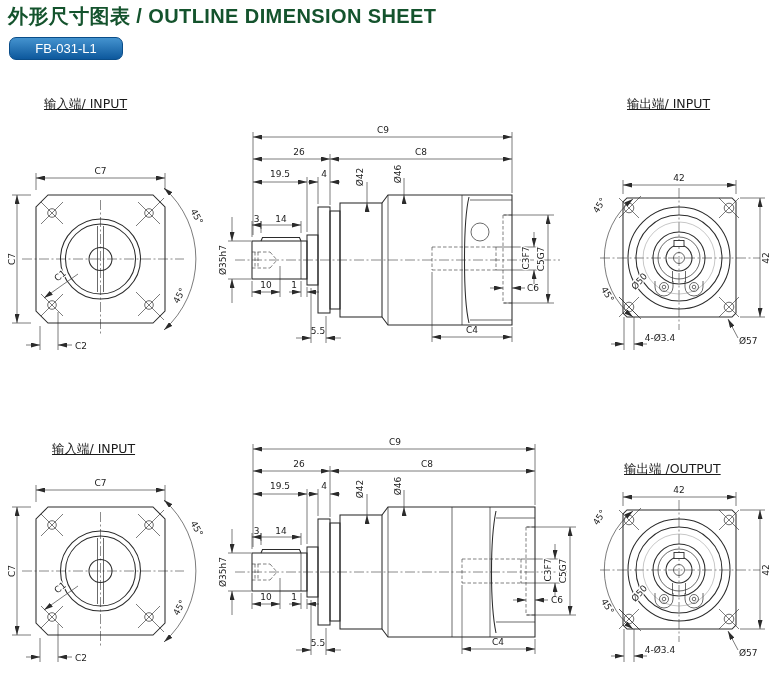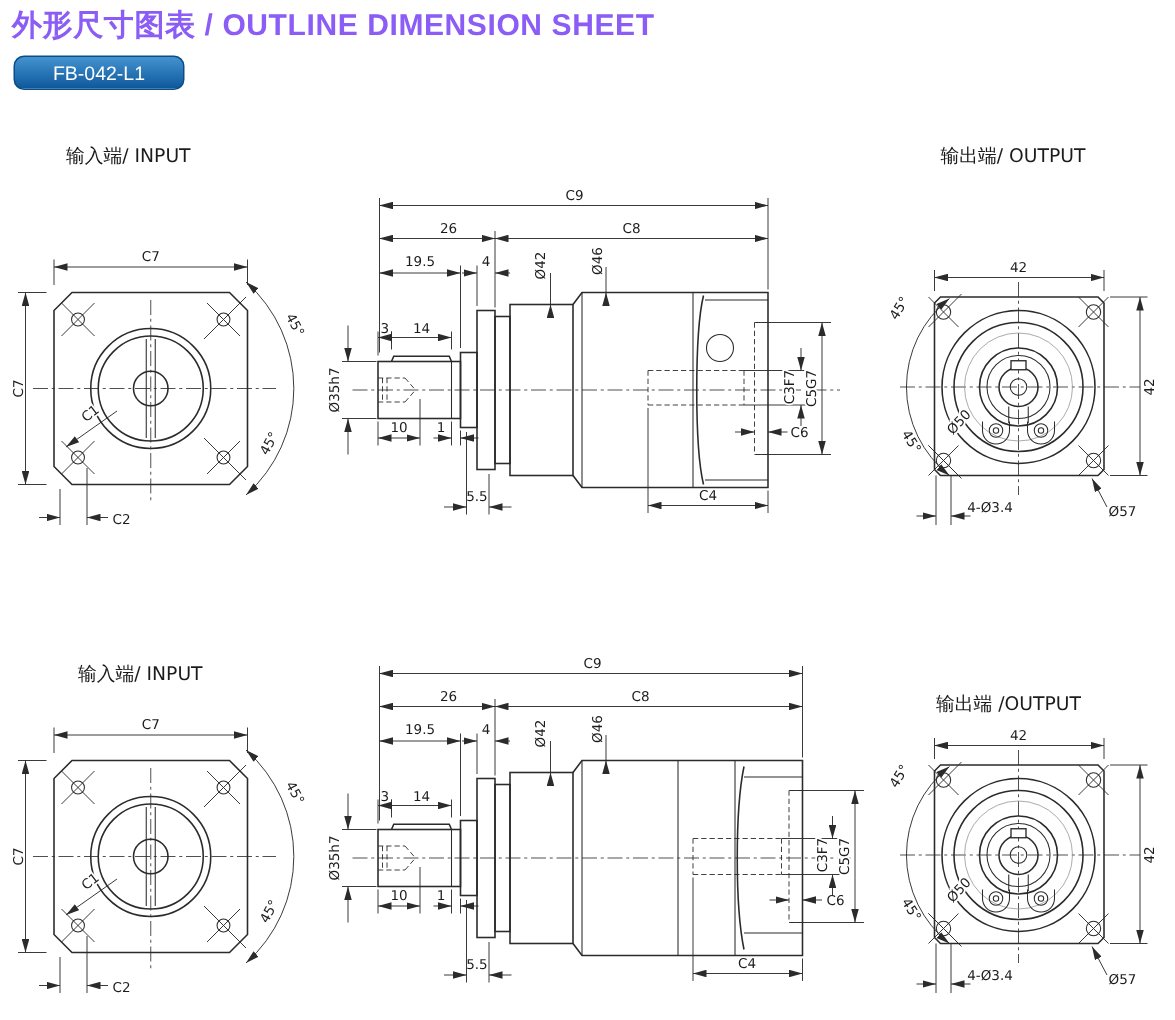--- a/index.html
+++ b/index.html
@@ -1,23 +1,23 @@
 <!DOCTYPE html>
 <html><head>
 <meta charset="utf-8">
 <style>
   html,body{margin:0;padding:0;background:#fff;}
   .canvas{position:relative;width:783px;height:680px;background:#fff;overflow:hidden;
           font-family:"DejaVu Sans",sans-serif;}
   .title{position:absolute;left:8px;top:3px;font:bold 20px "Liberation Sans",sans-serif;
-         color:#8b5cf6;letter-spacing:.4px;white-space:nowrap;text-align:right;}
+         color:#14532d;letter-spacing:.4px;white-space:nowrap;text-align:right;}
   .badge{position:absolute;width:112px;height:21px;border-radius:7px;
          background:linear-gradient(#4493cf,#0d589c);border:1px solid #0a4d89;
          color:#fff;font:13px "Liberation Sans",sans-serif;text-align:center;line-height:21px;}
-  .hdr{position:absolute;font:12.5px "DejaVu Sans",sans-serif;color:#1b1b1b;white-space:nowrap;}
+  .hdr{position:absolute;font:12.5px "DejaVu Sans",sans-serif;color:#1b1b1b;white-space:nowrap;text-decoration:underline;}
   .draw{position:absolute;}
   .draw path,.draw line,.draw rect,.draw circle{fill:none;stroke:#2b2b2b;}
   .part path,.part rect,.part circle,.part line{stroke-width:1.05;}
   .part .thin{stroke-width:.7;}
   .gray{stroke:#999 !important;stroke-width:.55 !important;}
   .dim path,.dim line{stroke-width:.62;}
   .cl path{stroke-width:.55;stroke-dasharray:10 2.5 2 2.5;}
   .dash path{stroke-width:.6;stroke-dasharray:3.5 2;}
   .draw text{font:9px "DejaVu Sans",sans-serif;fill:#1c1c1c;stroke:none;text-anchor:middle;}
   .ta-s{text-anchor:start !important;}
@@ -32,24 +32,24 @@
   <svg width="0" height="0" style="position:absolute">
     <defs>
       <marker id="ma" markerUnits="userSpaceOnUse" markerWidth="9" markerHeight="5" refX="9" refY="2.5" orient="auto-start-reverse">
         <path d="M0,0 L9,2.5 L0,5 Z" fill="#2b2b2b" stroke="none"></path>
       </marker>
     </defs>
   </svg>
 
   <div class="title">外形尺寸图表 / OUTLINE DIMENSION SHEET</div>
 
-  <div class="badge" style="left:9px;top:37px">FB-042-L1</div>
+  <div class="badge" style="left:9px;top:37px">FB-031-L1</div>
 
   <div class="hdr" style="left:44px;top:96px">输入端/ INPUT</div>
-  <div class="hdr" style="left:627px;top:96px">输出端/ OUTPUT</div>
+  <div class="hdr" style="left:627px;top:96px">输出端/ INPUT</div>
   <div class="hdr" style="left:52px;top:441px">输入端/ INPUT</div>
   <div class="hdr" style="left:624px;top:461px">输出端 /OUTPUT</div>
 
   <svg class="draw" style="left:0;top:110px" width="210" height="260" viewBox="0 0 210 260">
     <g class="cl">
       <path d="M22,149 H184 M100.5,90 V226"></path>
     </g>
     <g class="dim">
       <path d="M41,92 L63,114 M63,92 L41,114 M138,92 L160,114 M136,116 L164,88
                M41,184 L63,206 M63,184 L41,206 M160,184 L138,206 M136,182 L164,210"></path>

